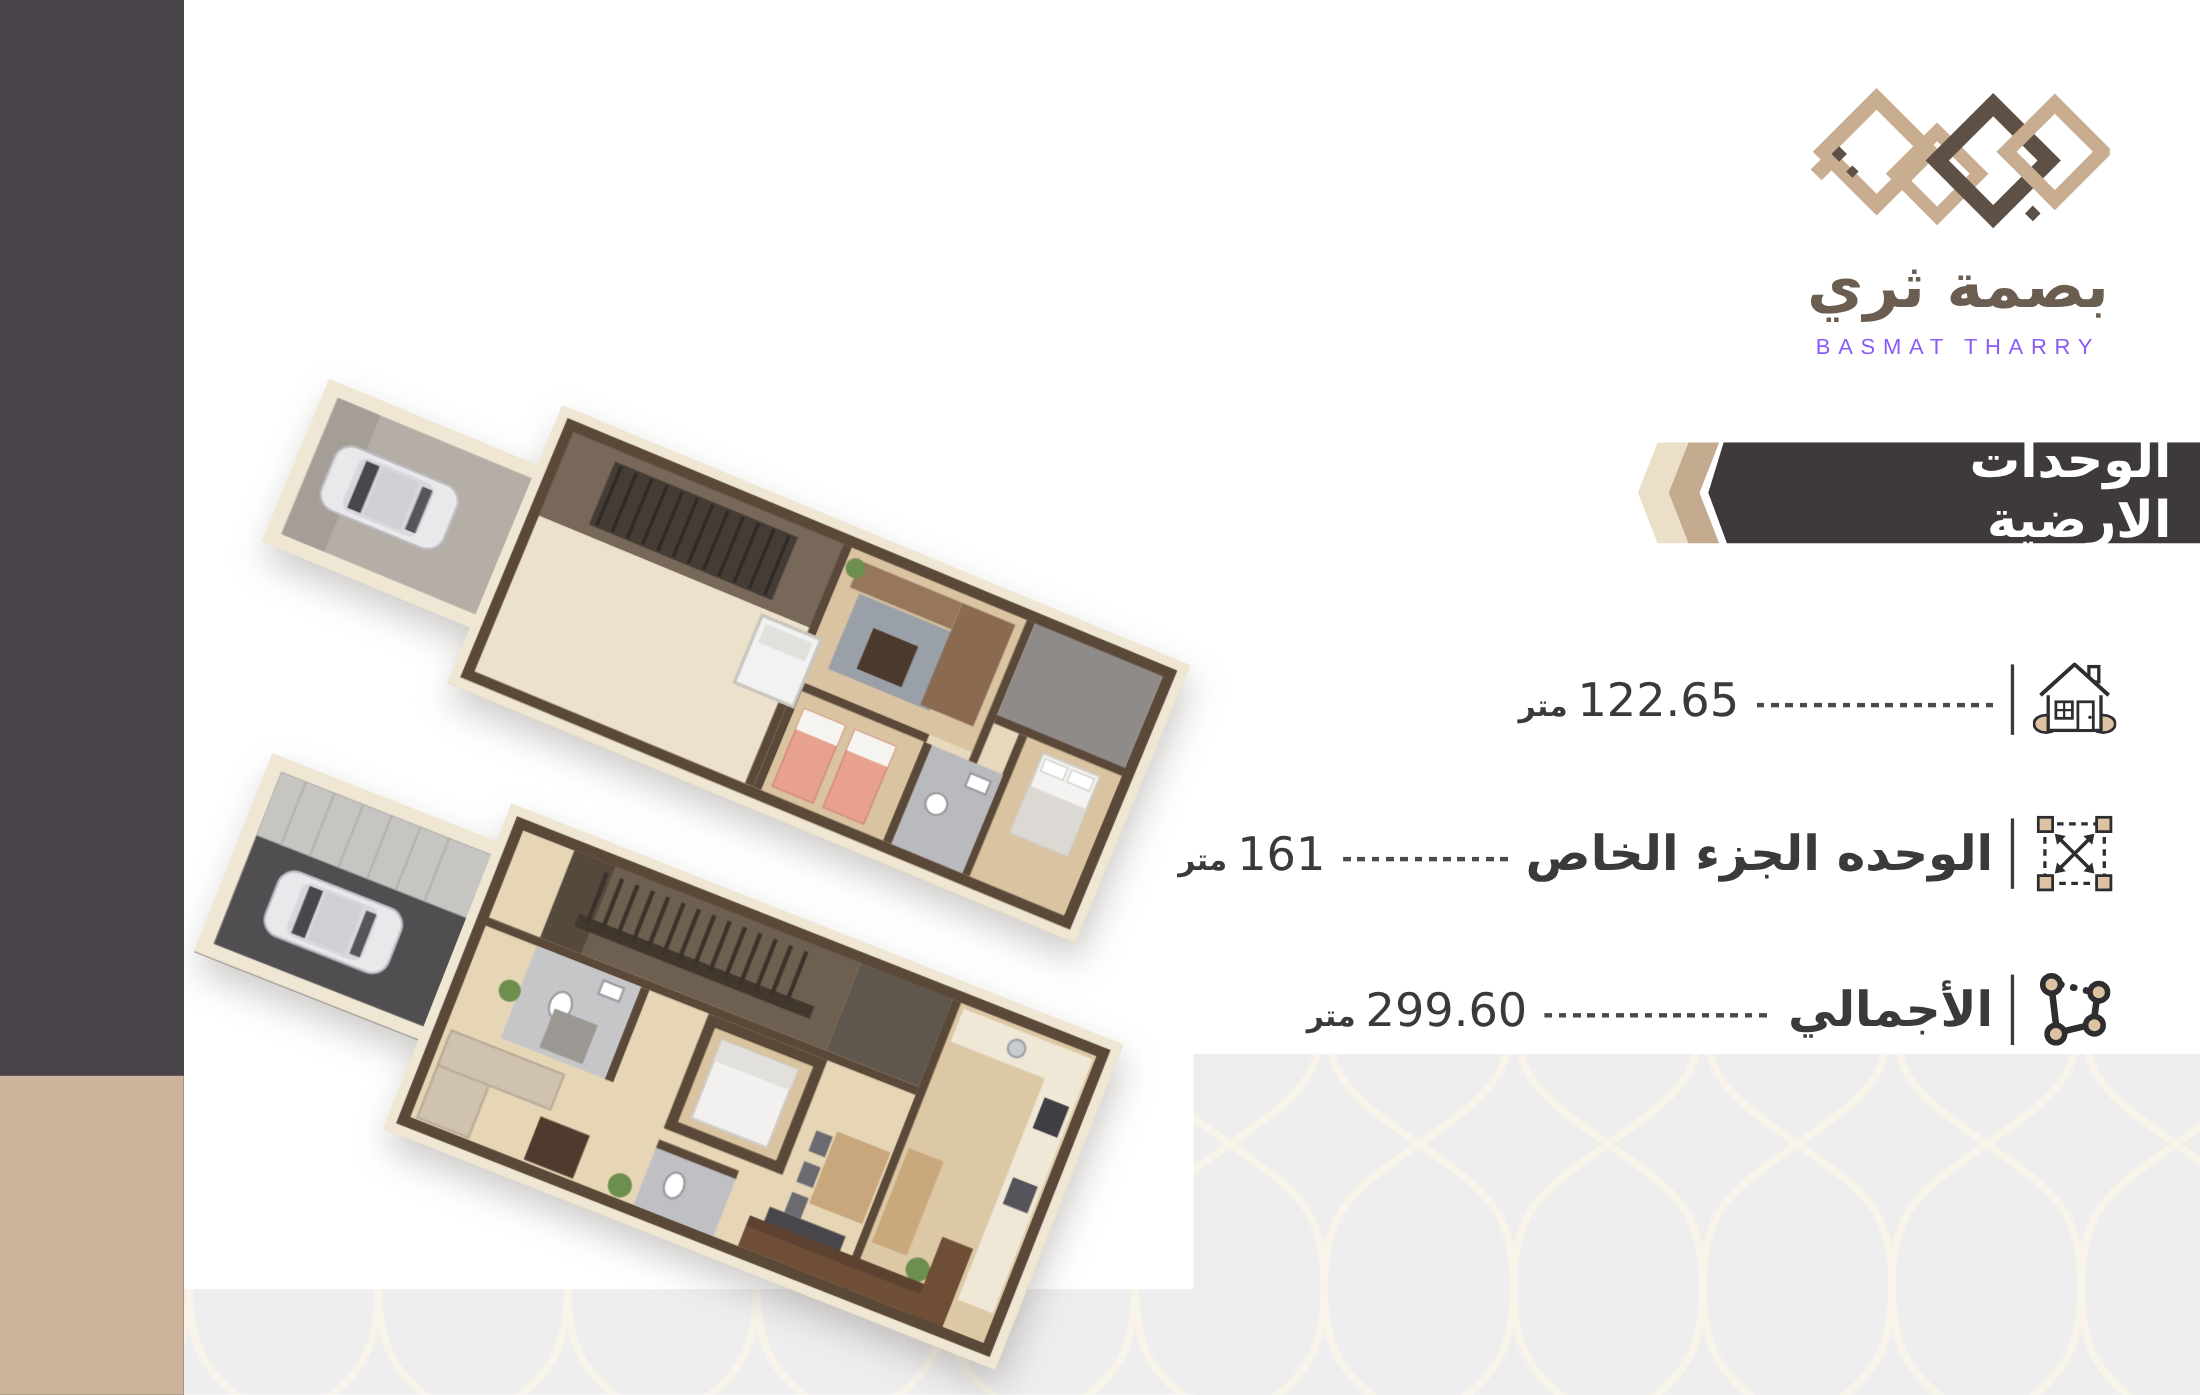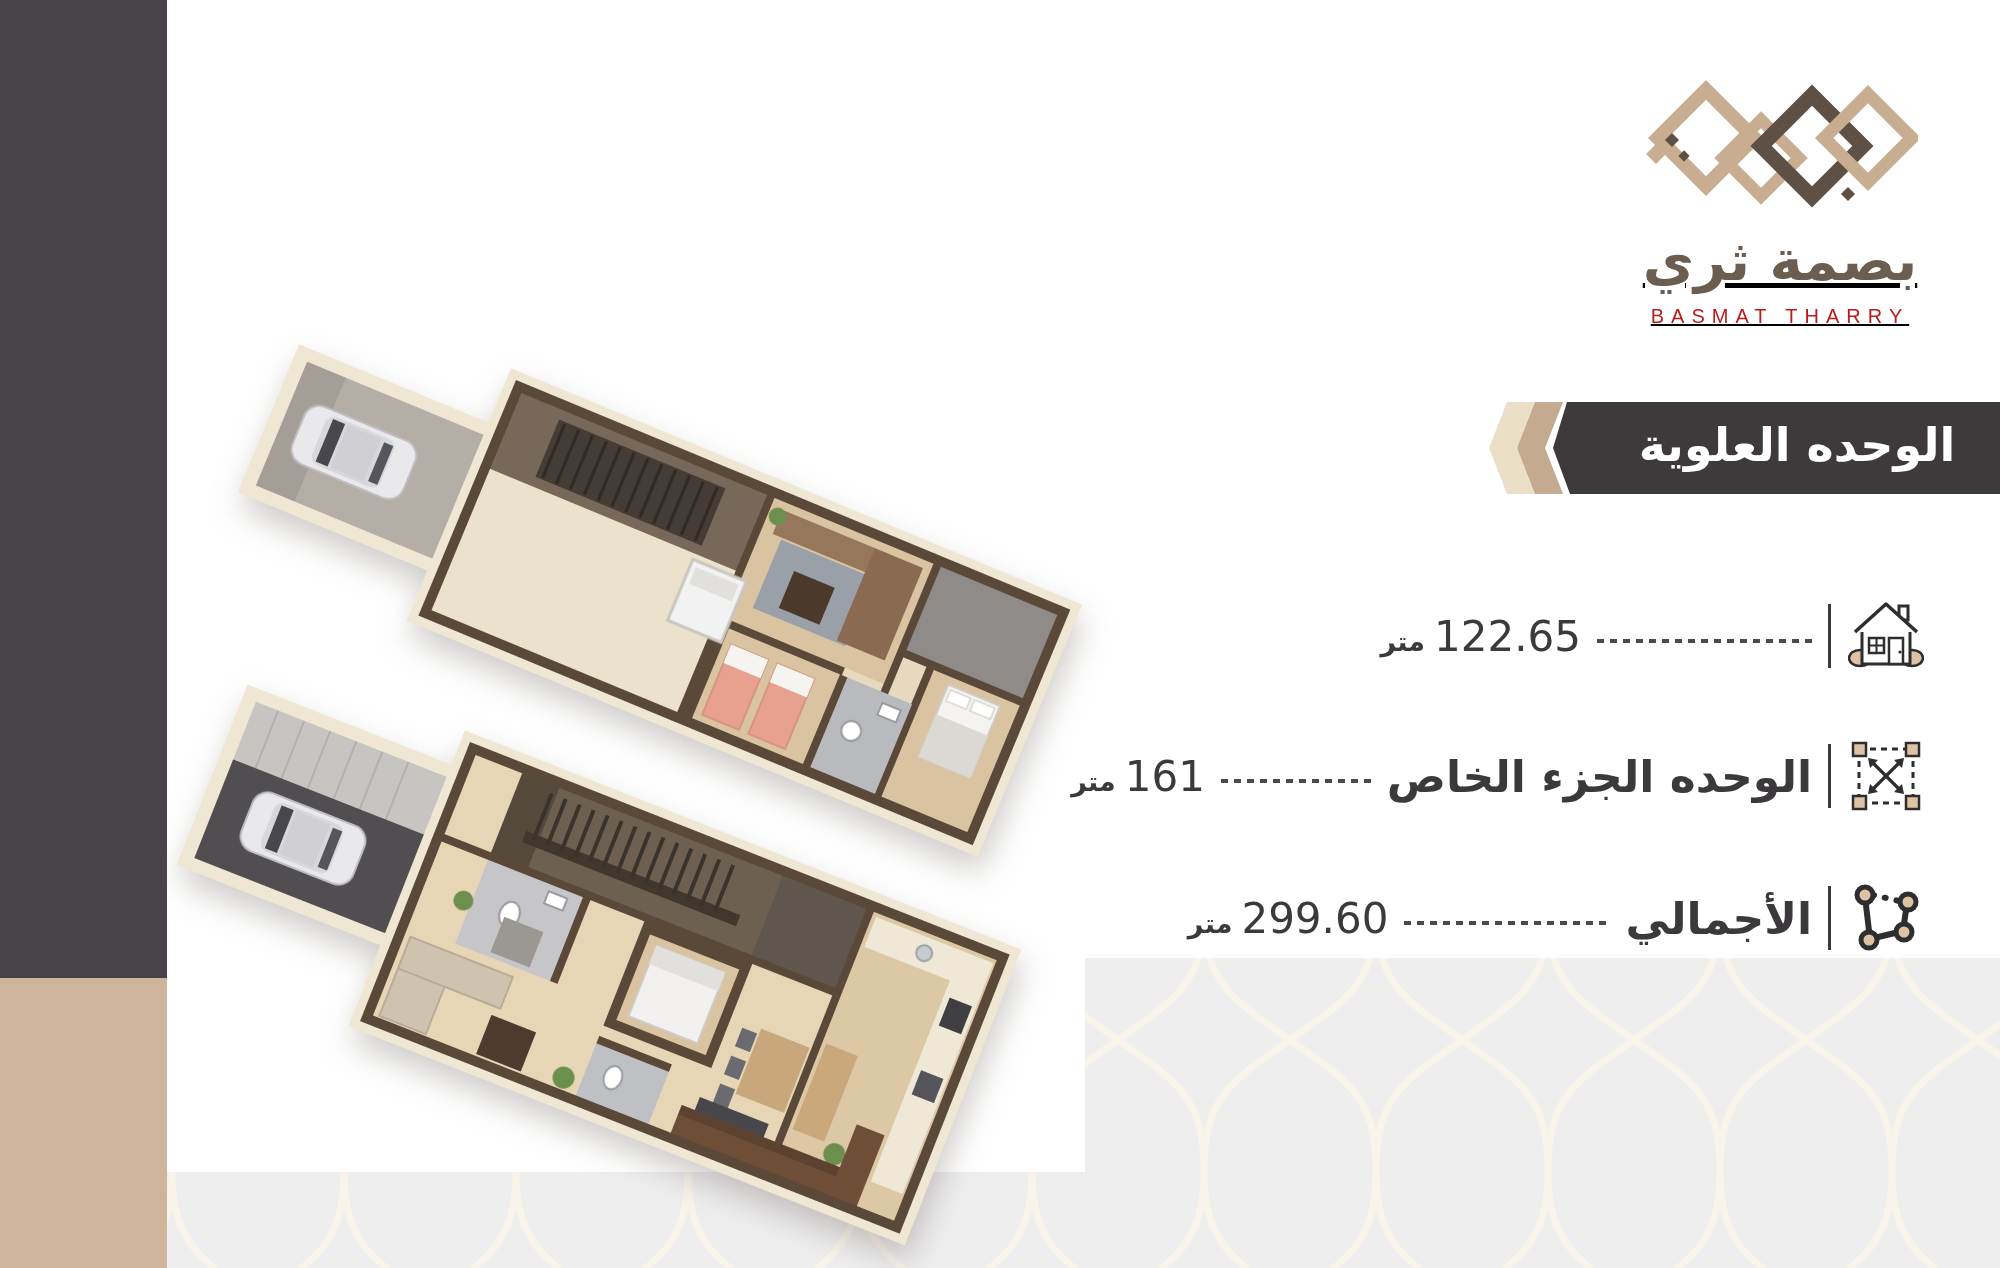--- a/index.html
+++ b/index.html
@@ -9,23 +9,23 @@
   }
   svg{display:block}
   
   .bg-pattern{position:absolute; inset:0; z-index:0;}
   
   .bar-dark{position:absolute; left:0; top:0; width:167px; height:978px; background:#474349; z-index:3;}
   .bar-beige{position:absolute; left:0; top:978px; width:167px; height:290px; background:#cdb49b; z-index:3;}
   
   .plans{position:absolute; inset:0; z-index:1;}
   
-  .logo{position:absolute; top:76px; right:82px; width:276px; text-align:center; z-index:4;text-decoration:underline;}
+  .logo{position:absolute; top:76px; right:82px; width:276px; text-align:center; z-index:4;}
   .logo-ar{font-size:56px; font-weight:bold; color:#6b5e51; margin-top:2px; direction:rtl;}
-  .logo-en{font-family:"Liberation Sans", sans-serif; font-size:20px; letter-spacing:7px; color:#b91c1c; margin-top:12px;}
+  .logo-en{font-family:"Liberation Sans", sans-serif; font-size:20px; letter-spacing:7px; color:#8b5cf6; margin-top:12px;}
   
   .banner{position:absolute; top:402px; right:0; width:530px; height:92px; z-index:4;}
   .banner svg{position:absolute; inset:0;}
   .banner-label{
     position:absolute; left:150px; right:26px; top:0; bottom:6px;
     display:flex; align-items:center; justify-content:center;
     color:#ffffff; font-size:46px; font-weight:bold; direction:rtl;
   }
   
   .spec-row{
@@ -247,21 +247,21 @@
     <div class="logo-ar">بصمة ثري</div>
     <div class="logo-en">BASMAT THARRY</div>
   </div>
 
   <div class="banner">
     <svg width="530" height="92" viewBox="0 0 530 92">
       <polygon points="37,0 65,0 47,46 65,92 37,92 19,46" fill="#ecdfc8"></polygon>
       <polygon points="65,0 93,0 75,46 93,92 65,92 47,46" fill="#c4aa8e"></polygon>
       <polygon points="97,0 530,0 530,92 100,92 83,46" fill="#3e3a3c"></polygon>
     </svg>
-    <div class="banner-label">الوحده العلوية</div>
+    <div class="banner-label">الوحدات الارضية</div>
   </div>
 
   <div class="spec-row row-1">
     <div class="spec-icon">
       <svg width="76" height="80" viewBox="0 0 76 80">
         <ellipse cx="12" cy="62" rx="11" ry="8" fill="#ddc3a3" stroke="#2e2d2f" stroke-width="2.5"></ellipse>
         <ellipse cx="64" cy="62" rx="11" ry="8" fill="#ddc3a3" stroke="#2e2d2f" stroke-width="2.5"></ellipse>
         <rect x="14" y="32" width="48" height="36" fill="#ffffff" stroke="#2e2d2f" stroke-width="3"></rect>
         <rect x="51" y="10" width="9" height="14" fill="#ffffff" stroke="#2e2d2f" stroke-width="3"></rect>
         <path d="M7,36 L38,8 L69,36" fill="#ffffff" stroke="#2e2d2f" stroke-width="3.5" stroke-linejoin="round"></path>

